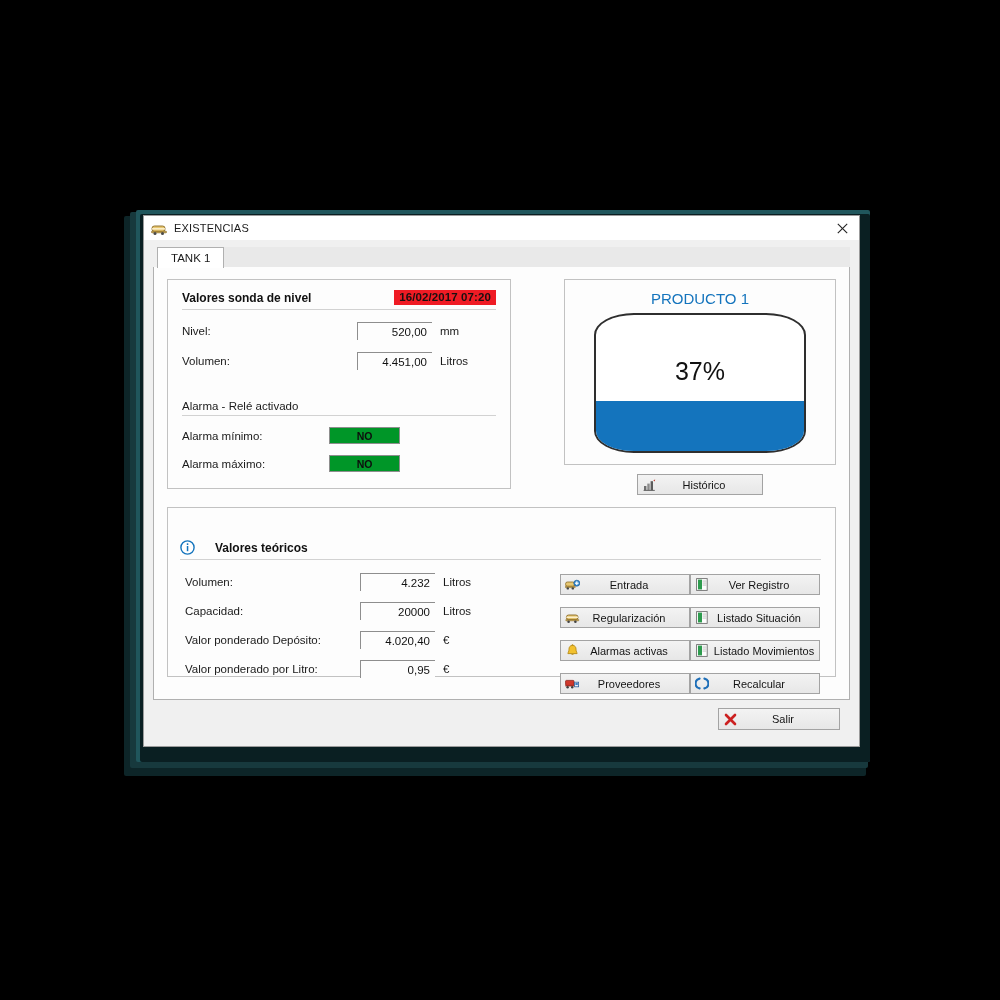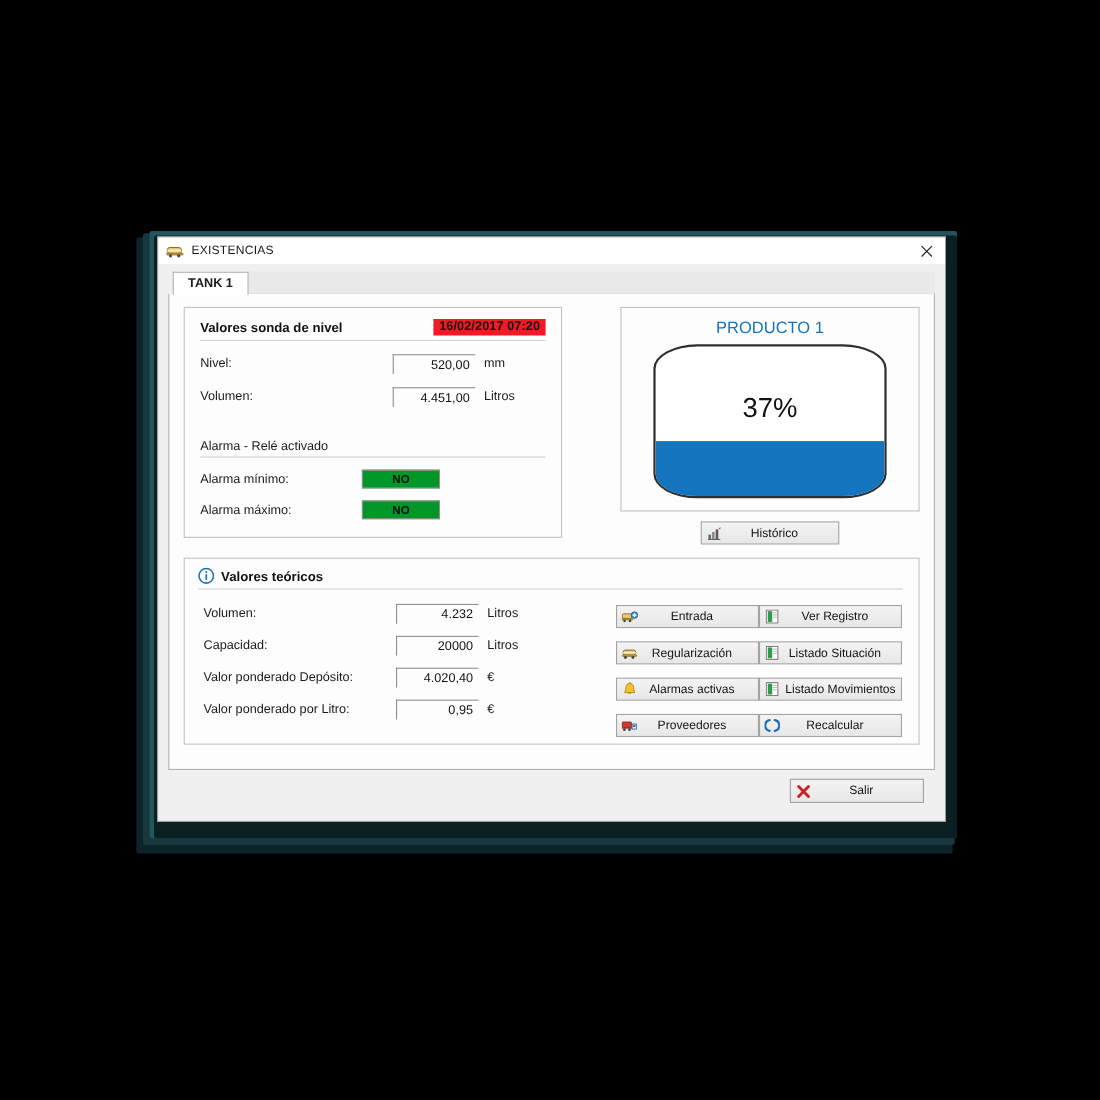--- a/index.html
+++ b/index.html
@@ -93,21 +93,20 @@
   }
 
   
   .tabstrip {
     height: 21px;
     display: flex;
     align-items: flex-end;
     position: relative;
     flex: 0 0 auto;
     margin-left: 4px;
-    font-weight: bold;
   }
   .tab {
     height: 21px;
     padding: 0 13px;
     display: flex;
     align-items: center;
     font-size: 11.5px;
     color: #1a1a1a;
     background: #ffffff;
     border: 1px solid #b0b0b0;
@@ -339,21 +338,22 @@
     padding: 8px 14px 8px 12px;
     position: relative;
     display: flex;
     flex-direction: column;
   }
   .bottom-head {
     display: flex;
     align-items: center;
     border-bottom: 1px solid #d2d2d2;
     padding-bottom: 4px;
-    gap: 6px;
+    gap: 20px;
+    margin-top: 24px;
   }
   .info-icon {
     width: 15px;
     height: 15px;
     flex: 0 0 auto;
   }
   .bottom-body {
     display: flex;
     flex: 1 1 auto;
     padding-top: 2px;

